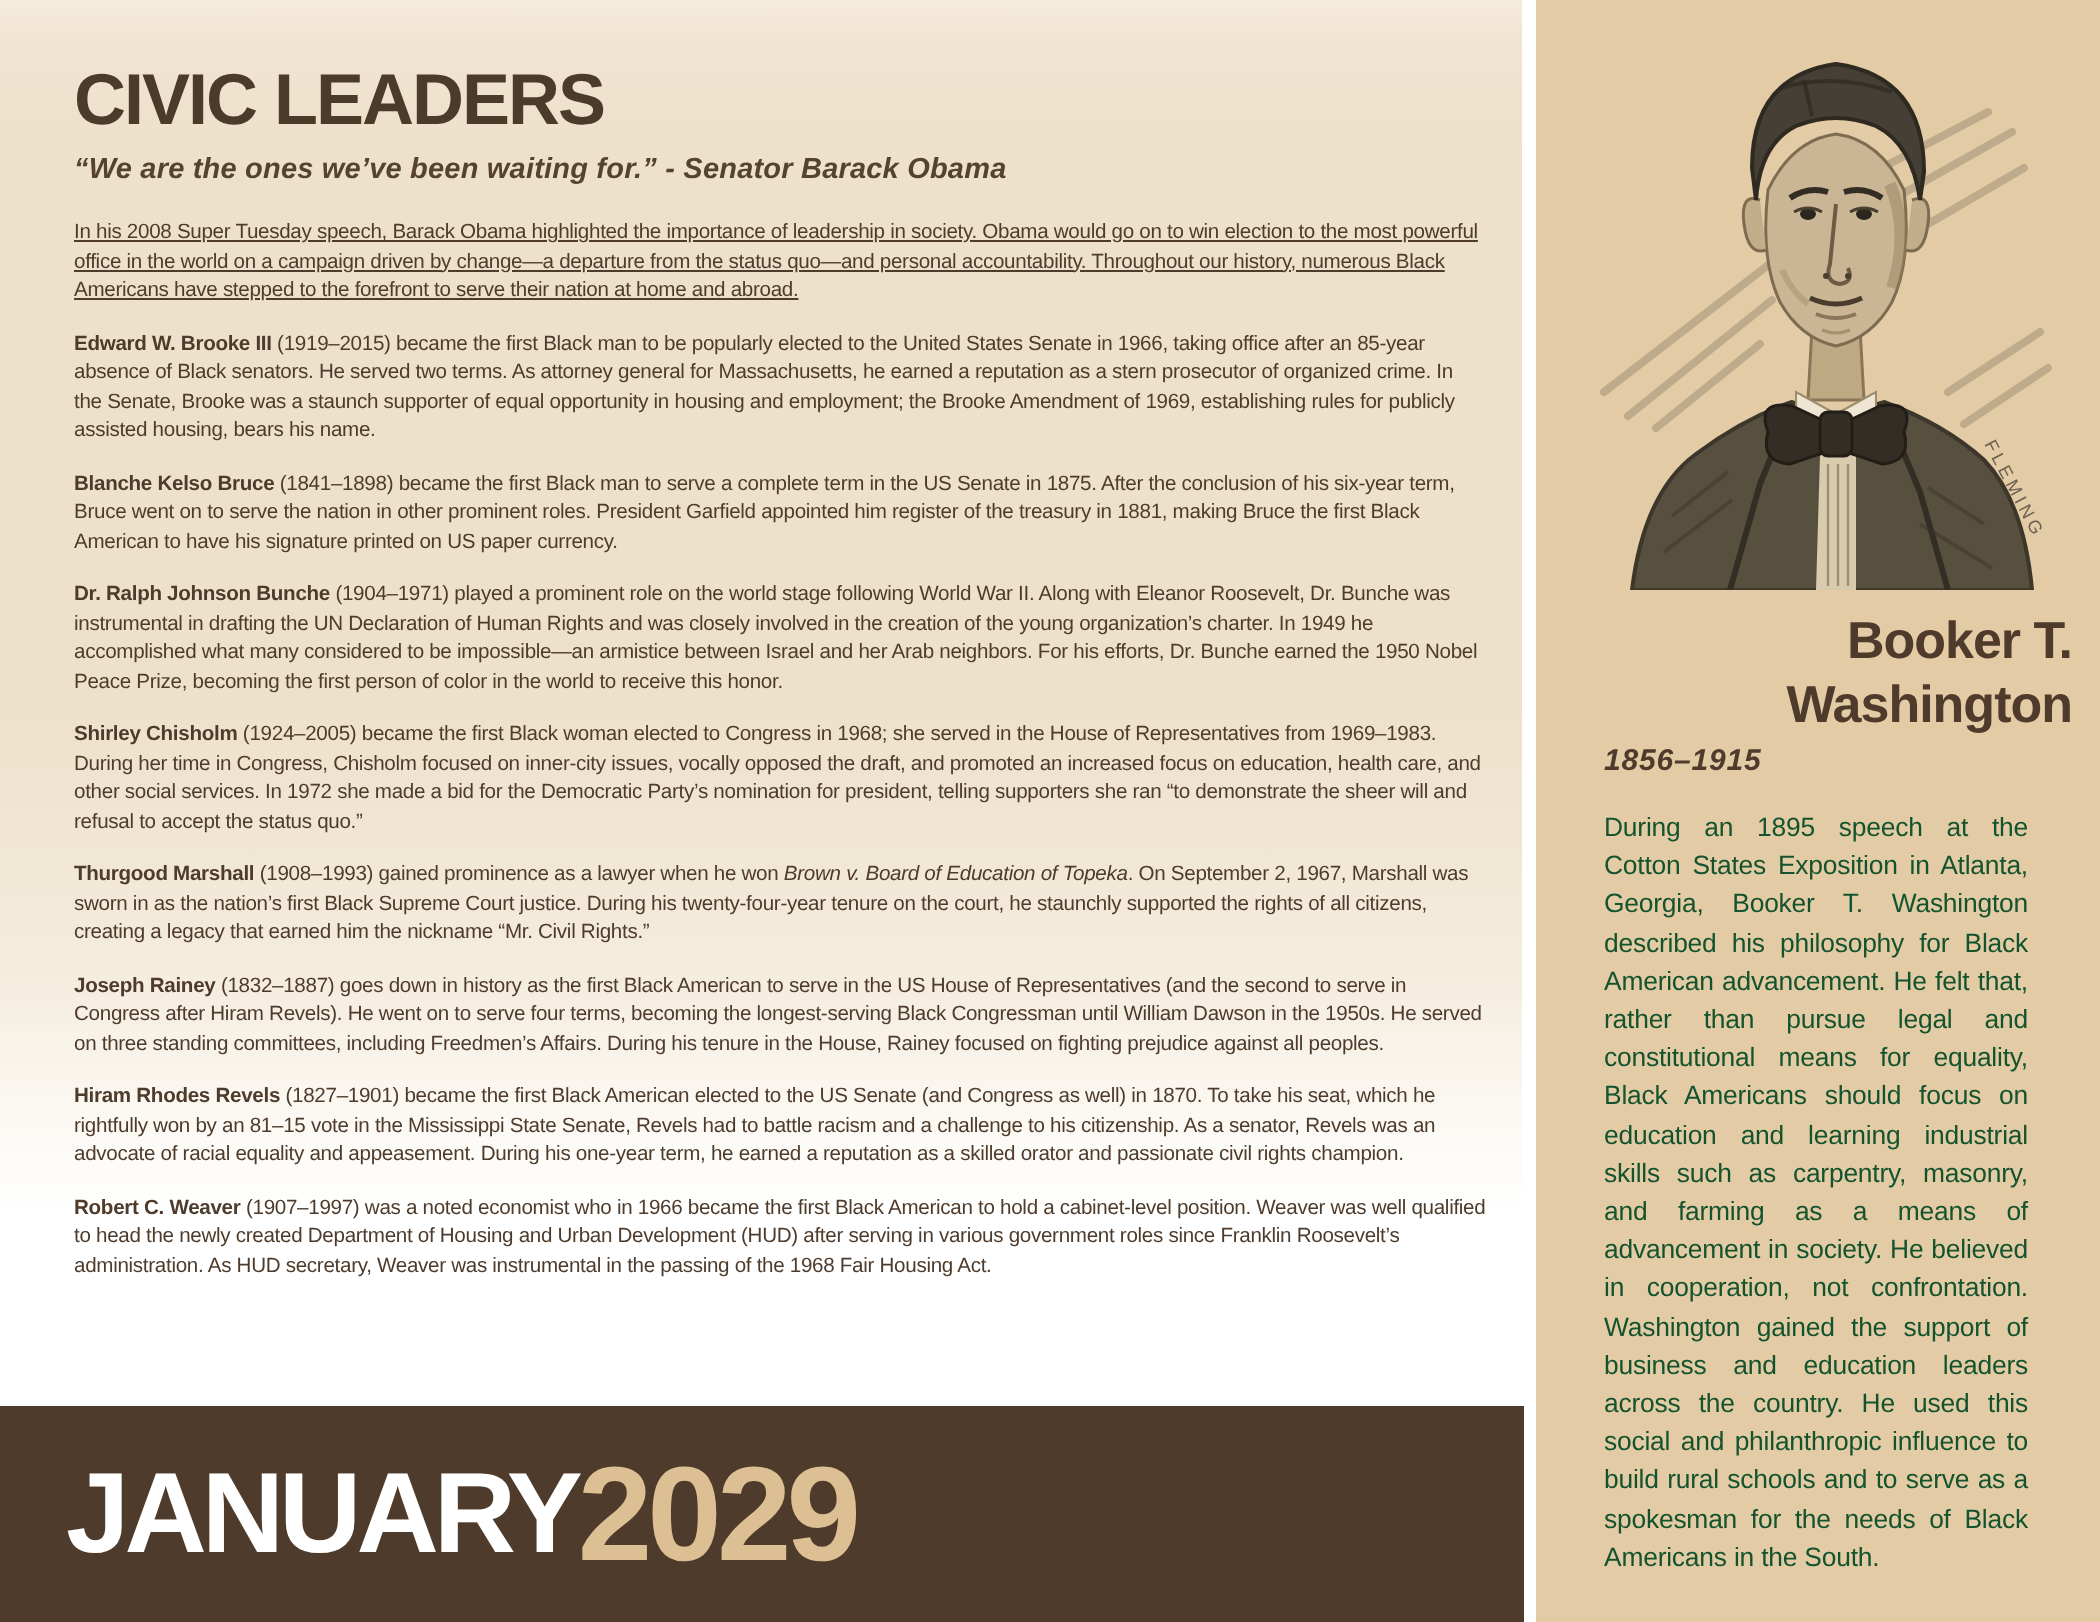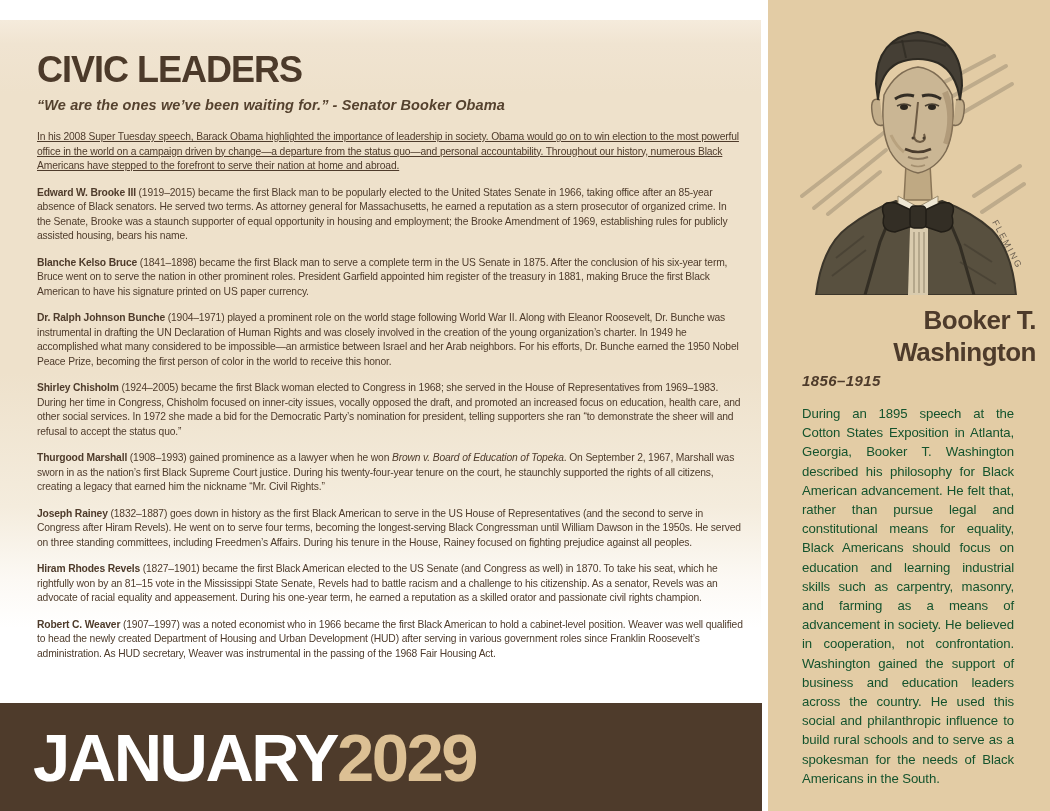--- a/index.html
+++ b/index.html
@@ -9,21 +9,20 @@
     font-family:"Liberation Sans","DejaVu Sans",sans-serif;
     color:#4e3b2b;
   }
   .main-col {
     position:absolute; left:0; top:0; width:761px; height:811px; background:#ffffff;
   }
   .main-panel {
     position:absolute; left:0; top:0; width:761px; height:608px; box-sizing:border-box;
     padding:30px 22px 4px 37px;
     background:linear-gradient(180deg,#f5ebdc 0%,#f0e4d1 4%,#eee1cb 12%,#eee1cb 58%,#f4ecdd 80%,#fcf9f4 92%,#ffffff 100%);
-    margin-top:20px;
   }
   h1.page-title {
     margin:0; font-size:36px; line-height:40px; font-weight:700;
     letter-spacing:-1px; color:#4c3a2a;
   }
   .quote {
     margin:7px 0 0 0; font-size:14.5px; font-weight:700; font-style:italic;
     color:#55422f; letter-spacing:0.1px;
   }
   .body-text {
@@ -31,21 +30,21 @@
     color:#4e3b2b; margin:0 0 12px 0;
   }
   .body-text.intro { margin-top:17px;text-decoration:underline; }
   .body-text b { font-weight:700; }
   .footer-bar {
     position:absolute; left:0; top:703px; width:762px; height:108px;
     background:#4e3b2b; display:flex; align-items:center; padding-left:33px;
     box-sizing:border-box;
   }
   .footer-bar .month {
-    font-size:67px; font-weight:700; letter-spacing:-2.5px; color:#ffffff; line-height:1;
+    font-size:57px; font-weight:700; letter-spacing:-2.5px; color:#ffffff; line-height:1;
   }
   .footer-bar .year {
     font-size:67px; font-weight:700; letter-spacing:-2.5px; color:#dcc094; line-height:1;
   }
   .sidebar {
     position:absolute; left:768px; top:0; width:282px; height:811px;
     background:#e3cca5;
   }
   .portrait { position:absolute; left:0; top:0; width:282px; height:295px; }
   .s-name {
@@ -63,21 +62,21 @@
   }
 </style>
 </head>
 <body>
 
 <div>
 
   <section class="main-col">
     <div class="main-panel">
       <h1 class="page-title">CIVIC LEADERS</h1>
-      <p class="quote">“We are the ones we’ve been waiting for.” - Senator Booker Obama</p>
+      <p class="quote">“We are the ones we’ve been waiting for.” - Senator Barack Obama</p>
 
       <p class="body-text intro">In his 2008 Super Tuesday speech, Barack Obama highlighted the importance of leadership in society. Obama would go on to win election to the most powerful office in the world on a campaign driven by change—a departure from the status quo—and personal accountability. Throughout our history, numerous Black Americans have stepped to the forefront to serve their nation at home and abroad.</p>
 
       <p class="body-text"><b>Edward W. Brooke III</b><span> (1919–2015) became the first Black man to be popularly elected to the United States Senate in 1966, taking office after an 85-year absence of Black senators. He served two terms. As attorney general for Massachusetts, he earned a reputation as a stern prosecutor of organized crime. In the Senate, Brooke was a staunch supporter of equal opportunity in housing and employment; the Brooke Amendment of 1969, establishing rules for publicly assisted housing, bears his name.</span></p>
 
       <p class="body-text"><b>Blanche Kelso Bruce</b><span> (1841–1898) became the first Black man to serve a complete term in the US Senate in 1875. After the conclusion of his six-year term, Bruce went on to serve the nation in other prominent roles. President Garfield appointed him register of the treasury in 1881, making Bruce the first Black American to have his signature printed on US paper currency.</span></p>
 
       <p class="body-text"><b>Dr. Ralph Johnson Bunche</b><span> (1904–1971) played a prominent role on the world stage following World War II. Along with Eleanor Roosevelt, Dr. Bunche was instrumental in drafting the UN Declaration of Human Rights and was closely involved in the creation of the young organization’s charter. In 1949 he accomplished what many considered to be impossible—an armistice between Israel and her Arab neighbors. For his efforts, Dr. Bunche earned the 1950 Nobel Peace Prize, becoming the first person of color in the world to receive this honor.</span></p>
 
       <p class="body-text"><b>Shirley Chisholm</b><span> (1924–2005) became the first Black woman elected to Congress in 1968; she served in the House of Representatives from 1969–1983. During her time in Congress, Chisholm focused on inner-city issues, vocally opposed the draft, and promoted an increased focus on education, health care, and other social services. In 1972 she made a bid for the Democratic Party’s nomination for president, telling supporters she ran “to demonstrate the sheer will and refusal to accept the status quo.”</span></p>

